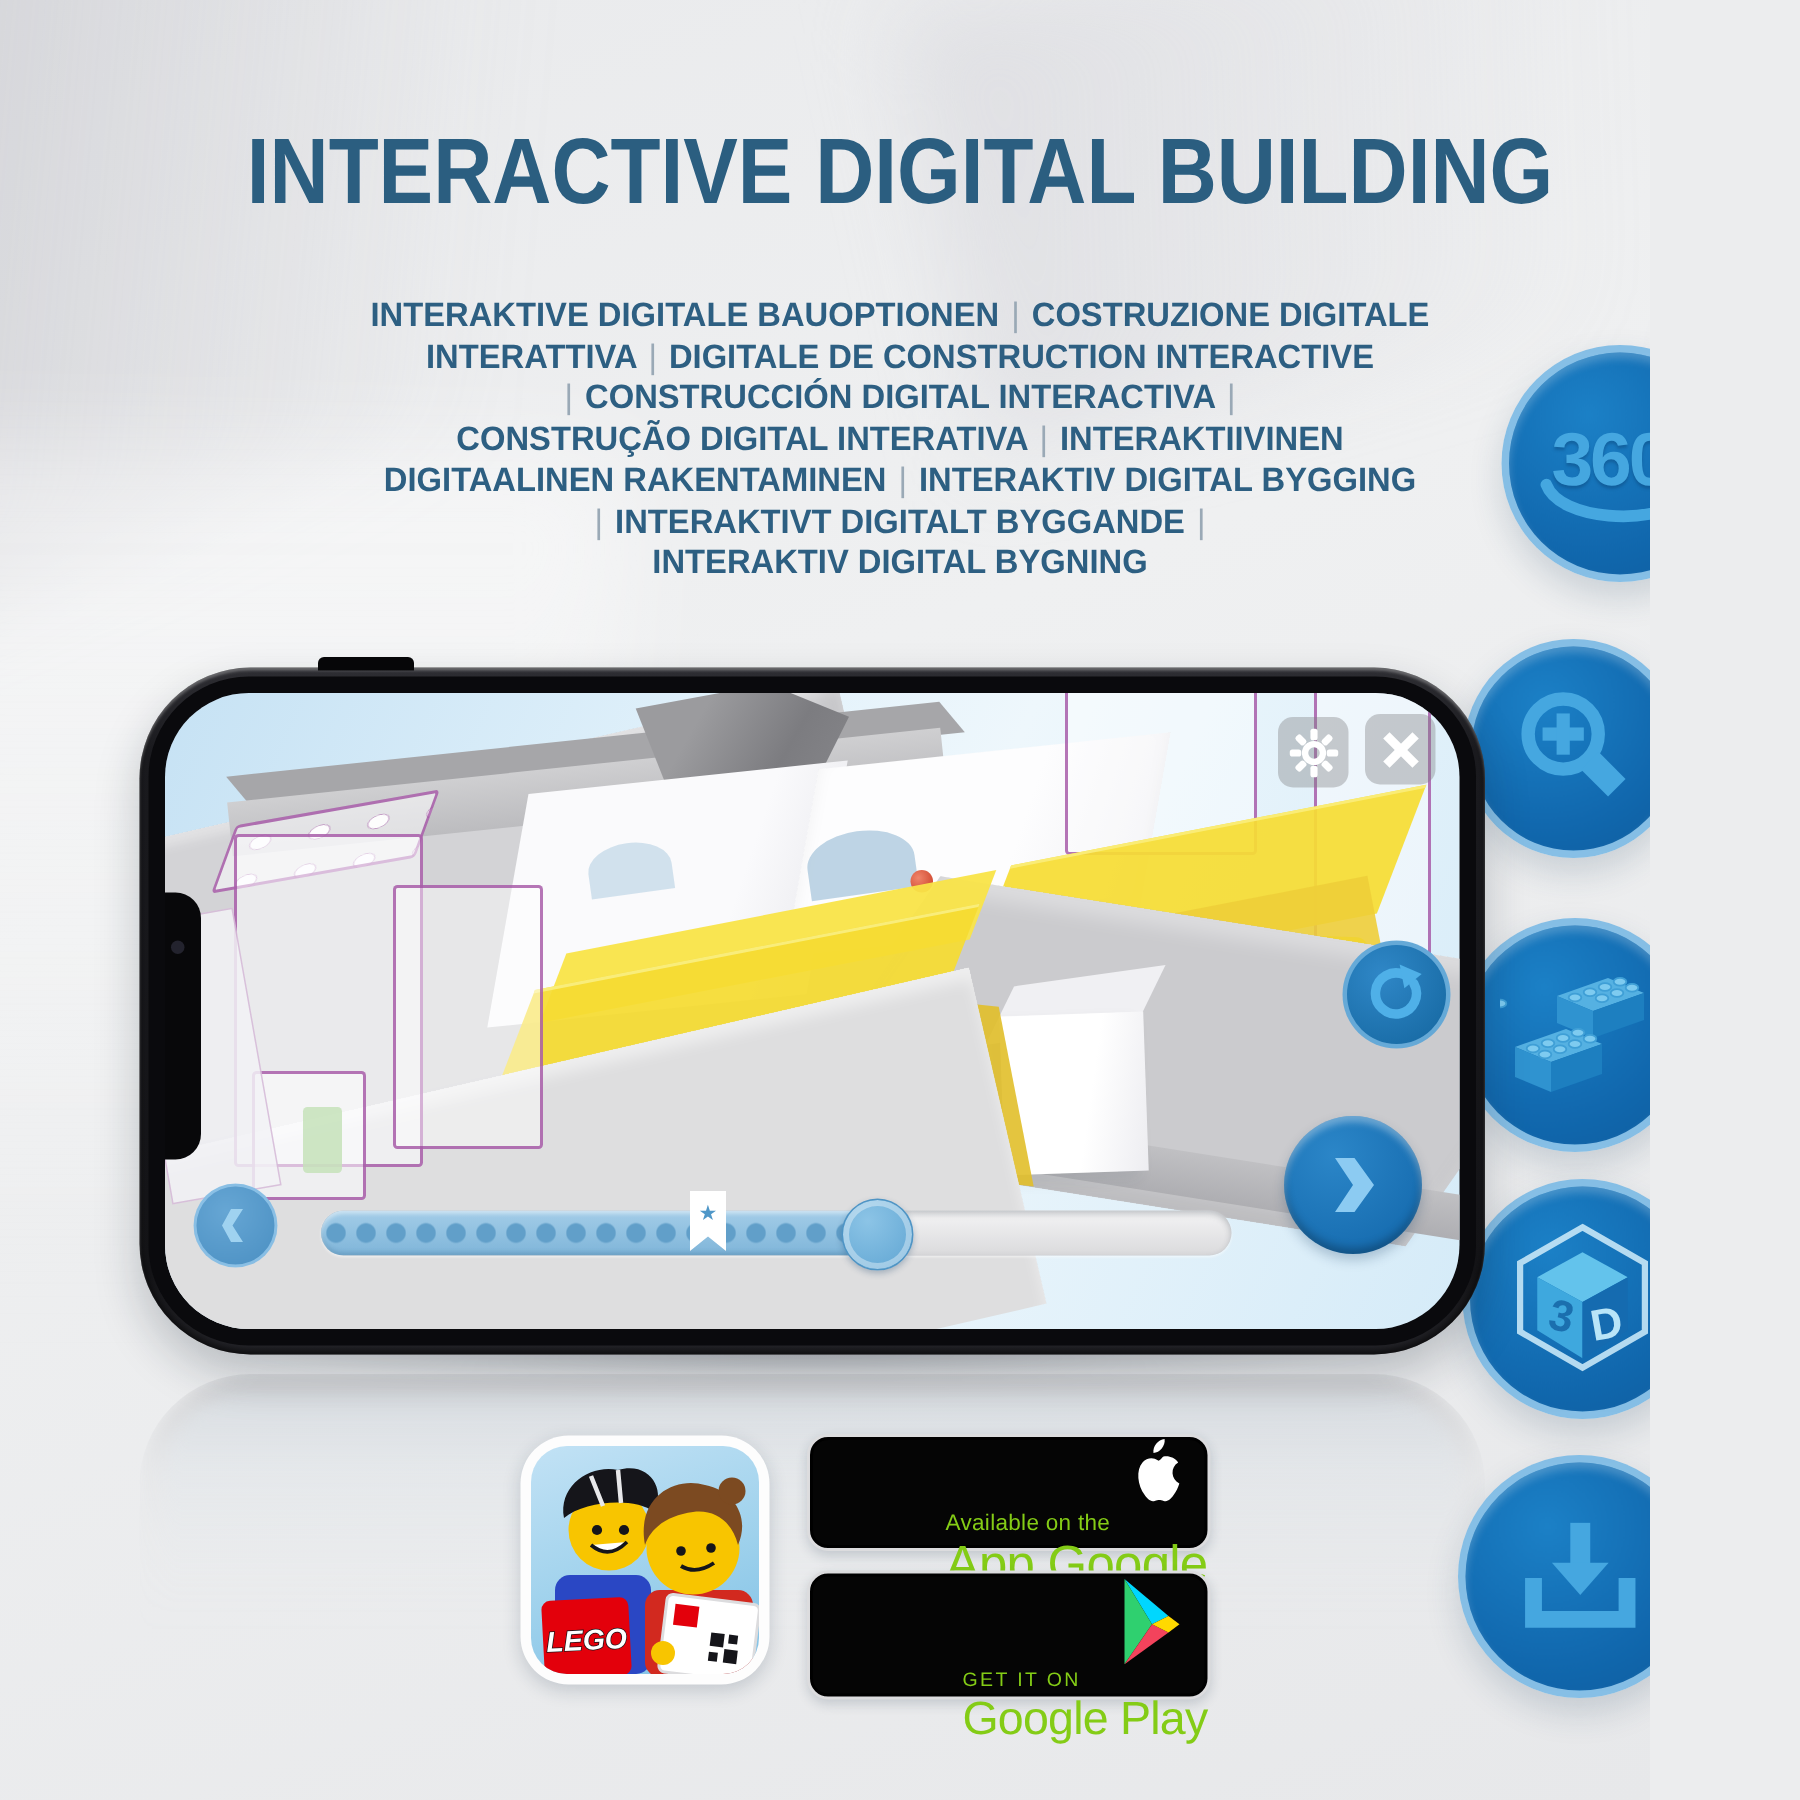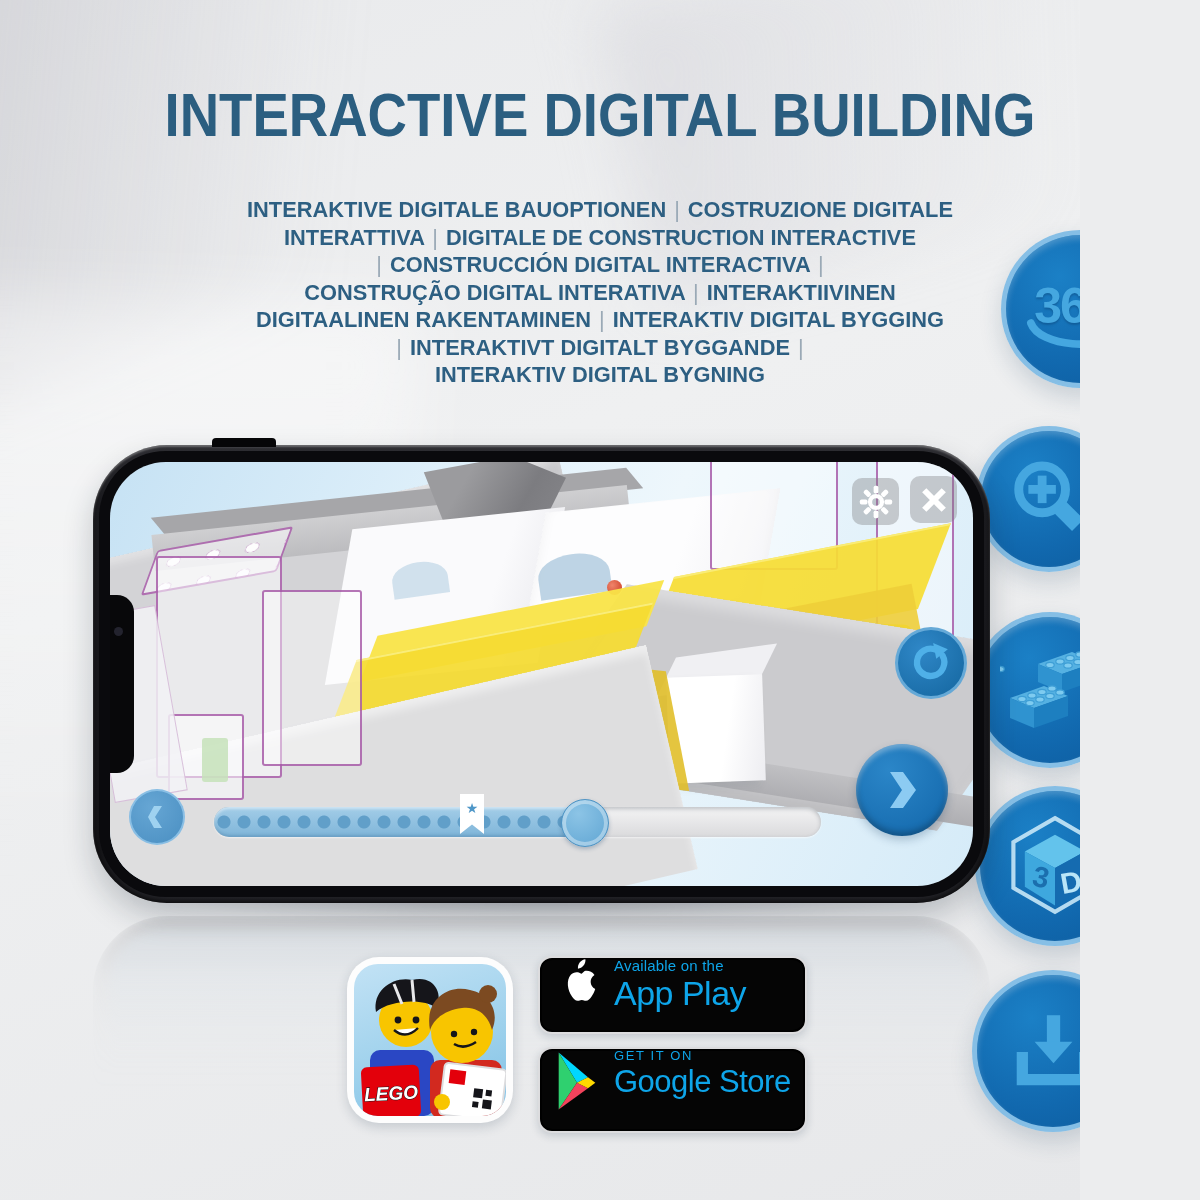--- a/index.html
+++ b/index.html
@@ -1,18 +1,18 @@
 <!DOCTYPE html>
 <html><head>
 <meta charset="utf-8">
 <style>
   html,body{margin:0;padding:0;}
   body{width:1200px;height:1200px;overflow:hidden;background:#ecedee;font-family:"Liberation Sans",sans-serif;}
   #page{position:relative;width:1080px;height:1200px;overflow:hidden;
-    background:linear-gradient(160deg,#e9eaec 0%,#eff0f1 40%,#e7e8ea 100%);}
+    background:linear-gradient(160deg,#e9eaec 0%,#eff0f1 40%,#e7e8ea 100%);padding-left:20px;}
   .abs{position:absolute;}
 
   
   .streak1{left:-180px;top:-220px;width:820px;height:520px;transform:rotate(-20deg);
     background:linear-gradient(115deg,rgba(176,176,184,.55),rgba(235,235,238,0) 62%);filter:blur(26px);}
   .streak2{left:620px;top:-60px;width:640px;height:300px;transform:rotate(-12deg);
     background:linear-gradient(100deg,rgba(210,210,216,.5),rgba(240,240,242,0) 70%);filter:blur(30px);}
   .streak3{left:-80px;top:300px;width:500px;height:700px;
     background:linear-gradient(180deg,rgba(255,255,255,.5),rgba(236,236,239,0) 80%);filter:blur(34px);}
 
@@ -157,21 +157,21 @@
   .reflection .rscreen{position:absolute;left:17px;top:14px;width:863px;height:200px;border-radius:52px;
     background:linear-gradient(180deg,rgba(205,225,240,.45),rgba(230,240,248,0) 75%);}
 
   
   .app-icon{left:347px;top:957px;width:166px;height:166px;border-radius:32px;background:#fdfdfd;z-index:6;
     box-shadow:0 4px 12px rgba(30,50,70,.18);display:flex;align-items:center;justify-content:center;}
   .app-icon-art{width:152px;height:152px;border-radius:24px;overflow:hidden;
     background:linear-gradient(160deg,#c2e2f5 0%,#9ed1ec 55%,#7fc0e5 100%);}
   .badge{background:#050505;border:2px solid #dcdcde;border-radius:14px;z-index:6;
     box-shadow:0 3px 8px rgba(30,50,70,.18), inset 0 0 0 2px #000;
-    display:flex;align-items:flex-start;color:#0ea5e9;}
+    display:flex;align-items:flex-end;color:#84cc16;flex-direction:column;}
   .badge-apple{left:538px;top:956px;width:265px;height:74px;padding:0;}
   .badge-play{left:538px;top:1047px;width:265px;height:82px;}
   .badge .blogo{width:74px;display:flex;align-items:center;justify-content:center;}
   .badge .btext{display:flex;flex-direction:column;justify-content:center;line-height:1;}
   .badge-apple .tagline{font-size:15px;font-weight:400;margin-bottom:3px;letter-spacing:.2px;}
   .badge-apple .store{font-size:34px;font-weight:500;letter-spacing:-.5px;}
   .badge-play .tagline{font-size:13px;font-weight:400;letter-spacing:1.6px;margin-bottom:4px;}
   .badge-play .store{font-size:31px;font-weight:500;letter-spacing:-.5px;}
 </style>
 </head>
@@ -398,31 +398,31 @@
 
   <div class="abs badge badge-apple">
     <div class="blogo">
       <svg width="42" height="50" viewBox="0 0 44 52">
         <path d="M30,13.5 c3.5,-0.8 8,0.6 10.3,4.2 c-5.6,3.4 -5.2,11.6 0.8,14.6 c-0.9,2.8 -2.1,5.5 -4,8.1 c-1.8,2.5 -3.9,5 -6.9,4.1 c-2.7,-0.9 -3.6,-0.9 -6.3,0 c-3,0.9 -5.2,-1.6 -7,-4.1 c-5,-7 -6.3,-17.5 -1.4,-23 c2.7,-3.1 7.5,-3.6 10.5,-1.3 c1.4,1 2.6,-1.8 4,-2.6 z" fill="#fff"></path>
         <path d="M23,11 c-0.6,-4.8 3.2,-9.4 7.8,-9.8 c0.7,4.7 -3.4,9.6 -7.8,9.8 z" fill="#fff"></path>
       </svg>
     </div>
     <div class="btext">
       <span class="tagline">Available on the</span>
-      <span class="store">App Play</span>
+      <span class="store">App Google</span>
     </div>
   </div>
 
   <div class="abs badge badge-play">
     <div class="blogo">
       <svg width="44" height="64" viewBox="0 0 48 68">
         <polygon points="4,3 36,30 24,36" fill="#00d7fe"></polygon>
         <polygon points="4,3 24,36 4,65" fill="#2fd06f"></polygon>
         <polygon points="4,65 24,36 36,42" fill="#f3435c"></polygon>
         <polygon points="36,30 44,36 36,42 24,36" fill="#ffd900"></polygon>
       </svg>
     </div>
     <div class="btext">
       <span class="tagline">GET IT ON</span>
-      <span class="store">Google Store</span>
+      <span class="store">Google Play</span>
     </div>
   </div>
 </div>
 
 </body></html>

